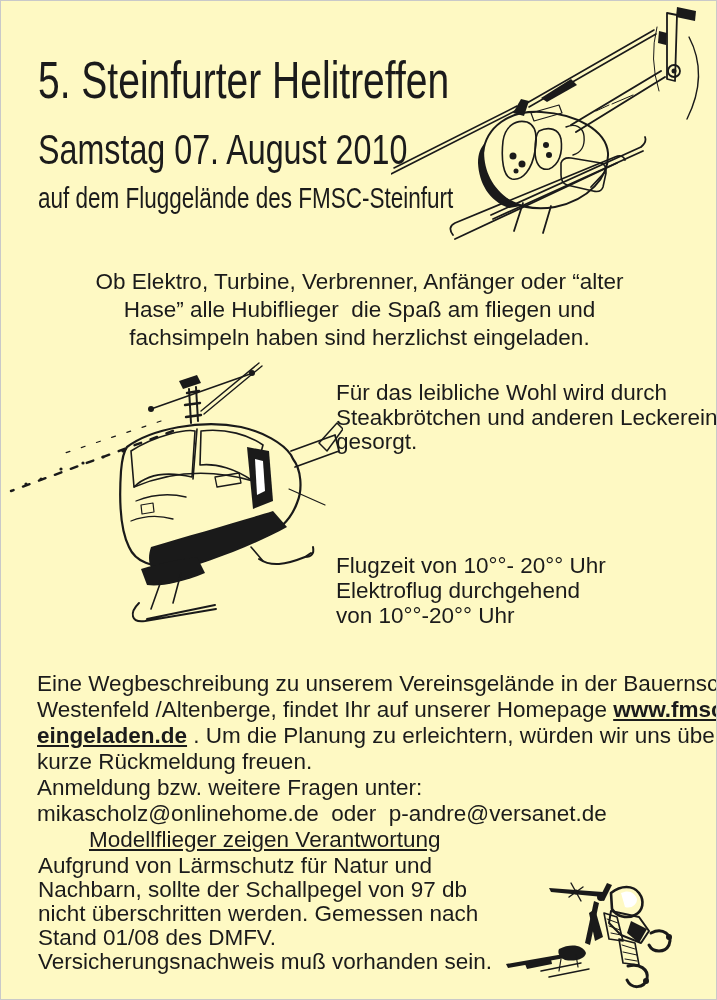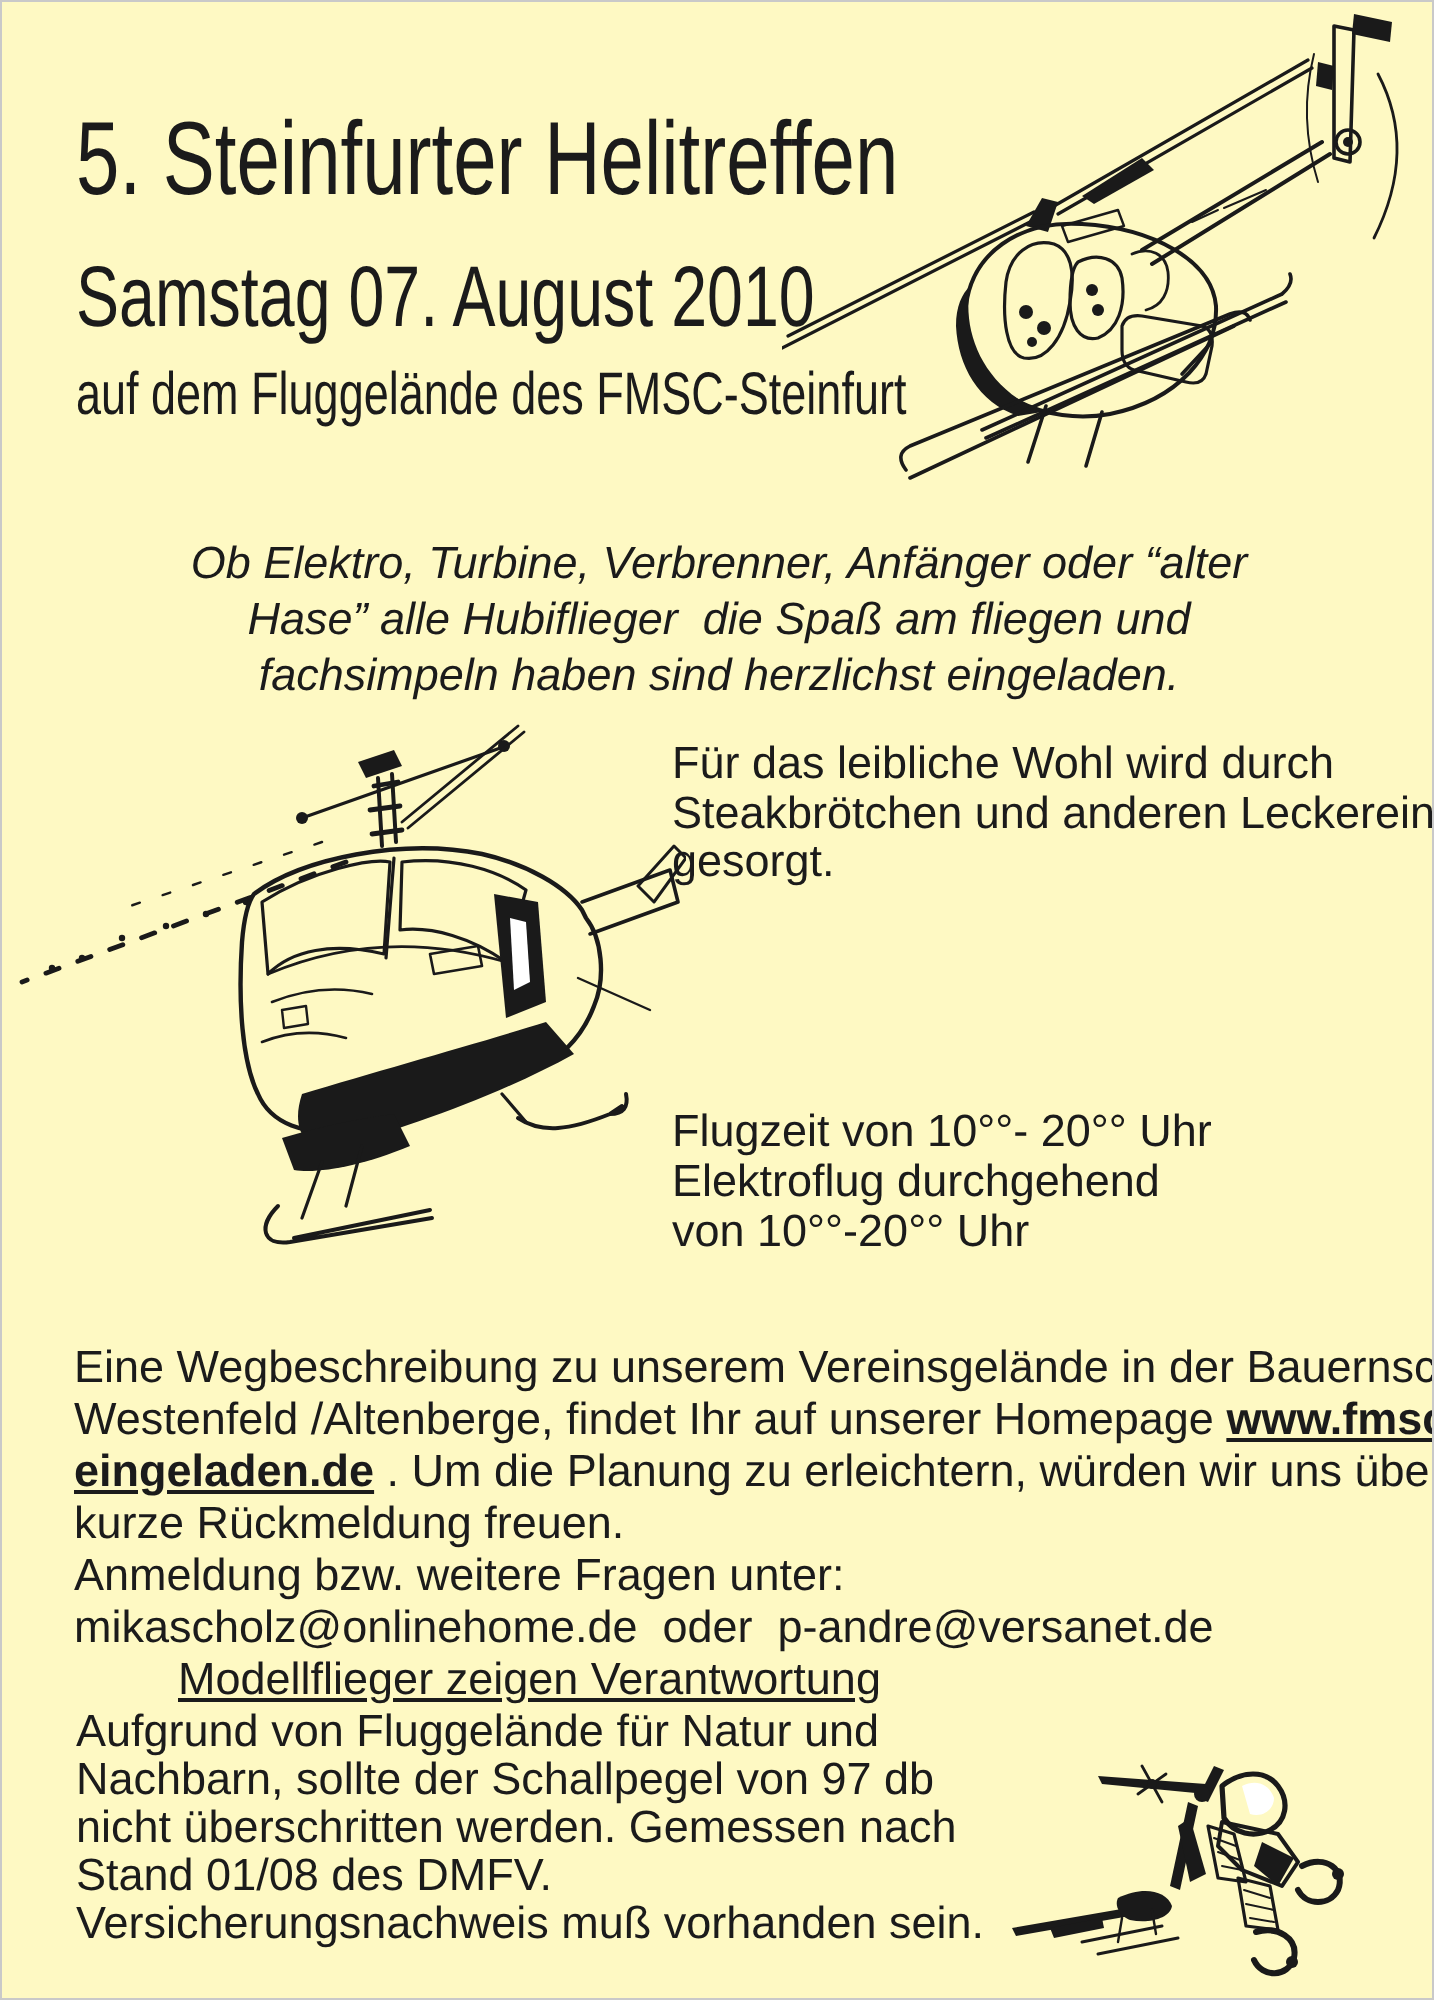--- a/index.html
+++ b/index.html
@@ -8,22 +8,22 @@
     background:#fef9c3;color:#1b1b1b;overflow:hidden;
     font-family:"Liberation Sans","DejaVu Sans",sans-serif;
     border:1px solid #c9c9c9;box-sizing:border-box;
   }
   .abs{position:absolute;}
   .h1{font-size:52px;line-height:1;white-space:pre;transform:scaleX(0.75);transform-origin:0 0;}
   .h2{font-size:43px;line-height:1;white-space:pre;transform:scaleX(0.75);transform-origin:0 0;}
   .h3{font-size:30px;line-height:1;white-space:pre;transform:scaleX(0.75);transform-origin:0 0;}
   .bline{font-size:22.5px;white-space:pre;}
   .intro{left:0;width:717px;top:267px;text-align:center;}
-  .intro .bline{line-height:28px;font-style:italic;}
-  .catering{left:335px;top:369px;}
+  .intro .bline{line-height:28px;}
+  .catering{left:335px;top:380px;}
   .catering .bline{line-height:24.5px;}
   .schedule{left:335px;top:552px;}
   .schedule .bline{line-height:25px;}
   .directions{left:36px;top:670px;}
   .directions .bline{line-height:26px;}
   .resp-head{left:88px;top:827px;font-size:22.5px;line-height:24px;white-space:pre;text-decoration:underline;}
   .resp{left:37px;top:853px;}
   .resp .bline{line-height:24px;}
   .link{font-weight:bold;text-decoration:underline;color:#1b1b1b;cursor:pointer;}
   svg{display:block;}
@@ -149,21 +149,21 @@
     <div class="bline">Eine Wegbeschreibung zu unserem Vereinsgelände in der Bauernschaft</div>
     <div class="bline"><span>Westenfeld /Altenberge, findet Ihr auf unserer Homepage </span><span class="link">www.fmsc-</span></div>
     <div class="bline"><span class="link">eingeladen.de</span><span> . Um die Planung zu erleichtern, würden wir uns über eine</span></div>
     <div class="bline">kurze Rückmeldung freuen.</div>
     <div class="bline">Anmeldung bzw. weitere Fragen unter:</div>
     <div class="bline">mikascholz@onlinehome.de  oder  p-andre@versanet.de</div>
   </div>
 
   <div class="abs resp-head">Modellflieger zeigen Verantwortung</div>
   <div class="abs resp">
-    <div class="bline">Aufgrund von Fluggelände für Natur und</div>
+    <div class="bline">Aufgrund von Lärmschutz für Natur und</div>
     <div class="bline">Nachbarn, sollte der Schallpegel von 97 db</div>
     <div class="bline">nicht überschritten werden. Gemessen nach</div>
     <div class="bline">Stand 01/08 des DMFV.</div>
     <div class="bline">Versicherungsnachweis muß vorhanden sein.</div>
   </div>
 
   <svg class="abs" style="left:480px;top:830px;" width="237" height="170" viewBox="0 0 237 170" aria-hidden="true">
 
     <path class="fill" d="M68,57 L122,61 L122,66 L70,61 Z"></path>
     <path class="ink" stroke-width="1.4" d="M90,52 L100,70 M88,66 L102,56"></path>

